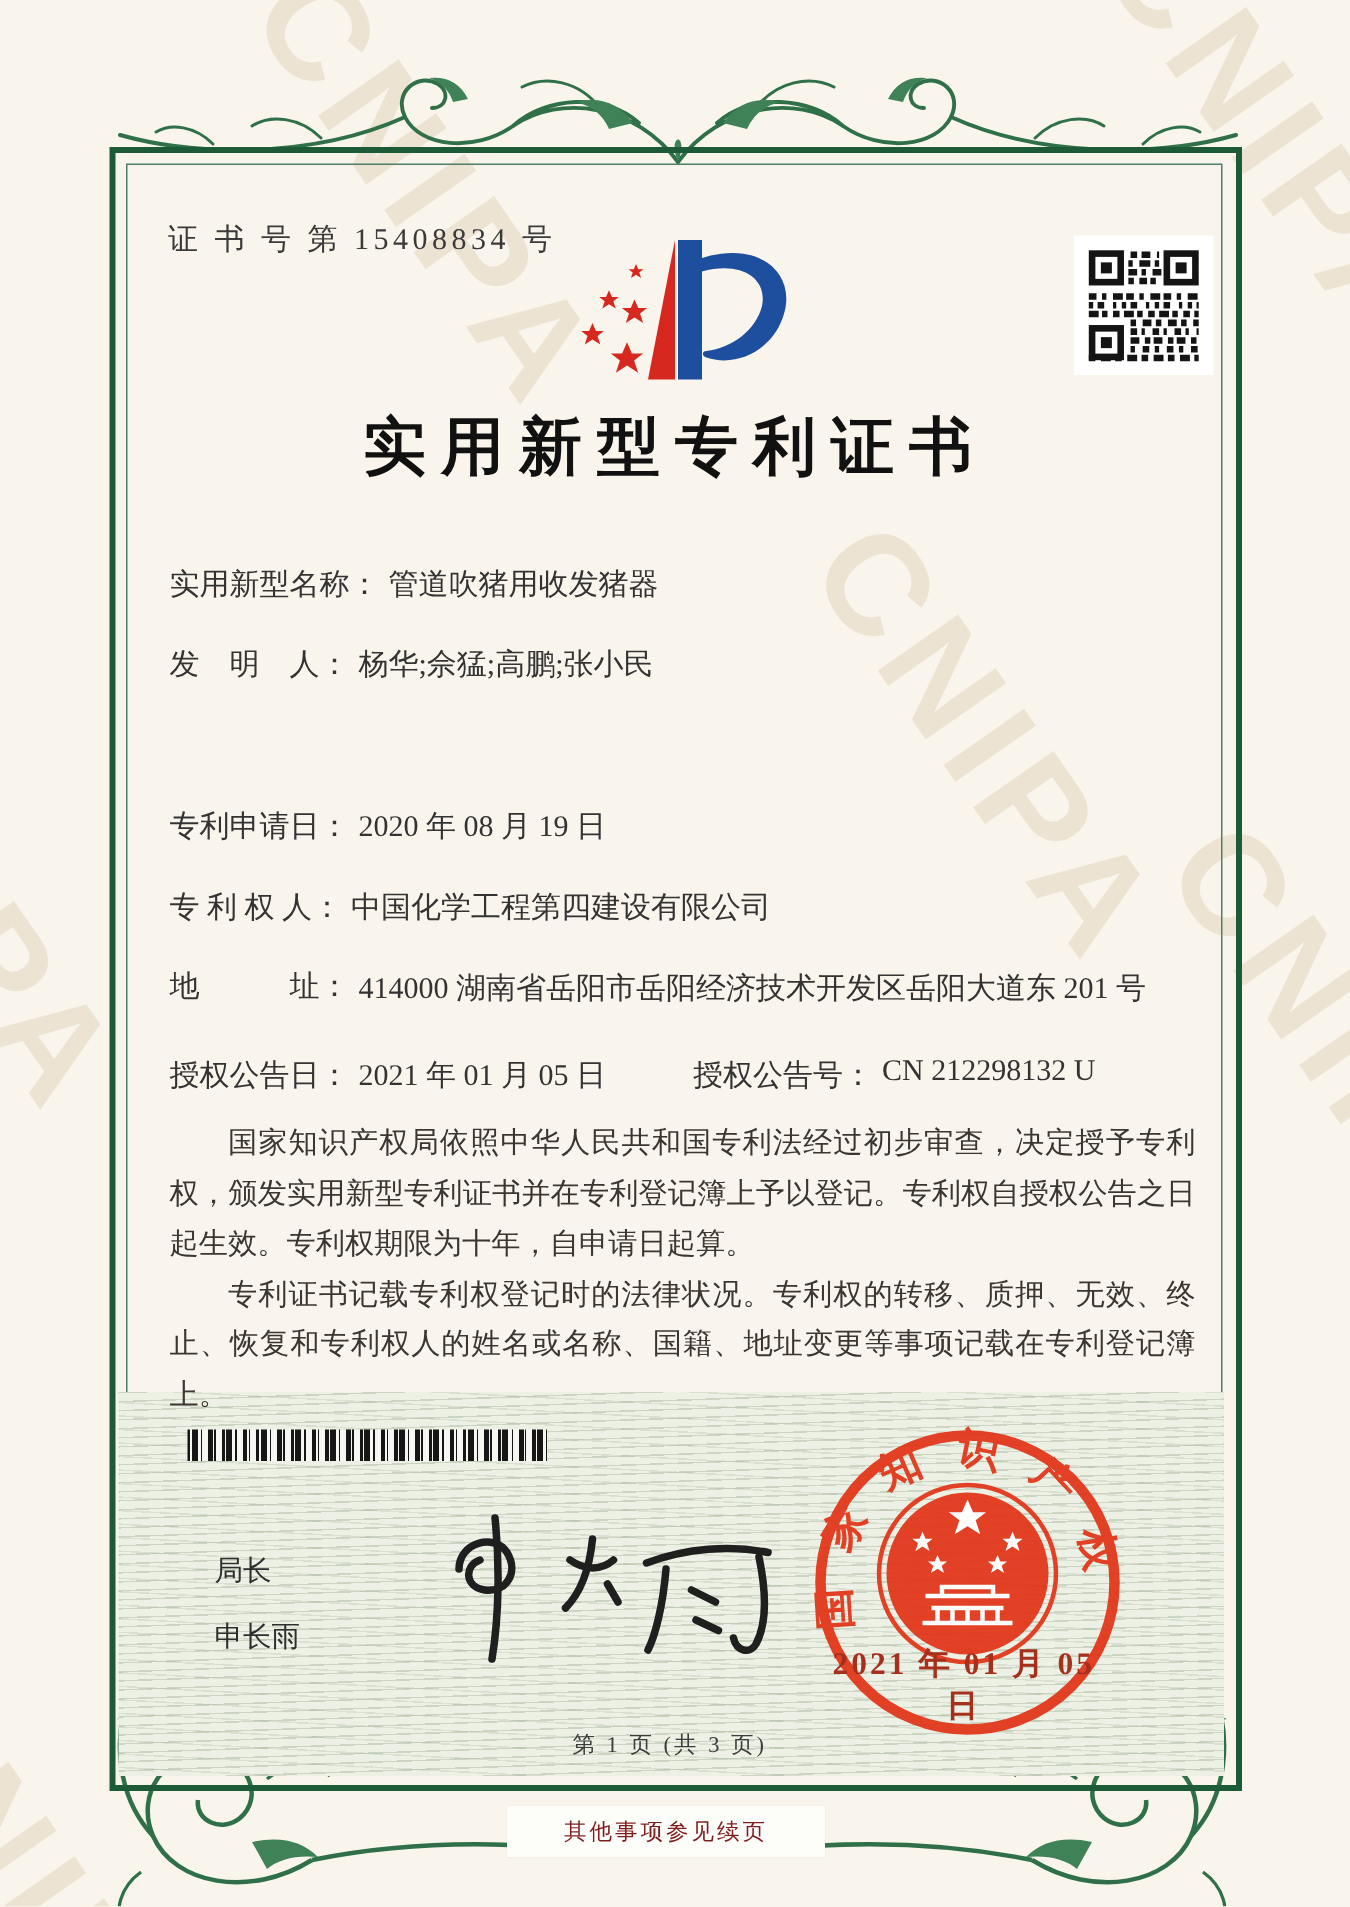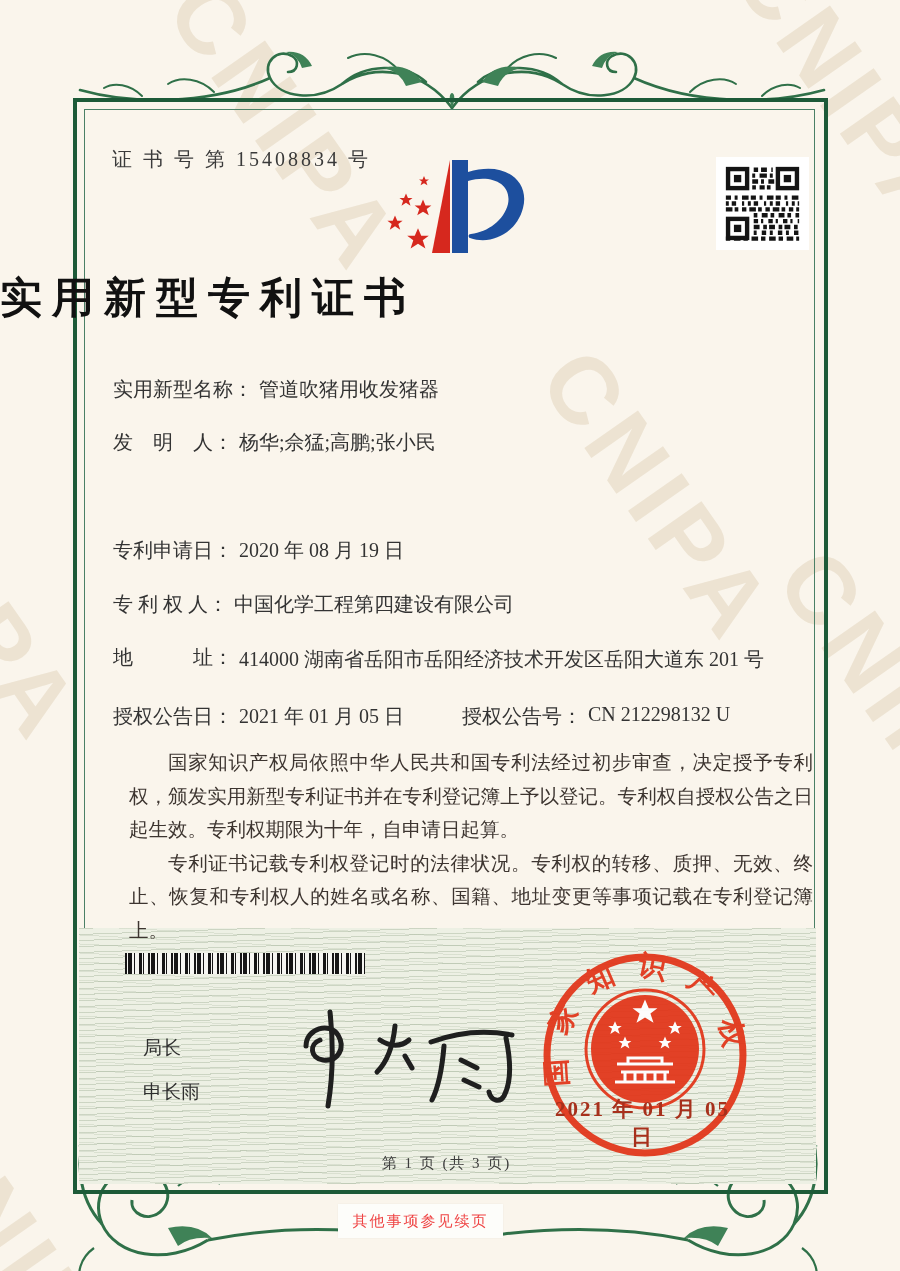--- a/index.html
+++ b/index.html
@@ -20,51 +20,51 @@
 
   
   .waves{position:absolute;left:79px;top:928px;width:737px;height:256px;
       background-color:#edf0e4;
       background-image:
         repeating-linear-gradient(178deg, rgba(150,168,140,.38) 0 1px, rgba(0,0,0,0) 1px 6px),
         repeating-linear-gradient(183deg, rgba(150,168,140,.22) 0 1px, rgba(0,0,0,0) 1px 9px);}
 
   .cert-no{position:absolute;left:112px;top:146px;font-size:20px;letter-spacing:3px;color:#3a3a3a;}
 
-  .title{position:absolute;left:0;right:0;top:270px;text-align:left;
+  .title{position:absolute;left:0;right:0;top:270px;text-align:center;
       font-size:42px;font-weight:bold;letter-spacing:10px;color:#111;}
 
   .row{position:absolute;left:113px;display:flex;font-size:20px;color:#333;}
   .row .lbl{white-space:pre;flex:none;}
   .row .val{margin-left:6px;}
   .addr-val{width:556px;line-height:1.55;}
   .pair2{margin-left:58px;display:flex;}
 
-  .paras{position:absolute;left:129px;top:746px;width:684px;font-size:19.5px;
+  .paras{position:absolute;left:113px;top:746px;width:684px;font-size:19.5px;
       line-height:1.72;color:#3d3530;text-align:justify;}
   .paras p{margin:0;text-indent:2em;}
 
   .barcode{position:absolute;left:125px;top:953px;width:240px;height:21px;
       background:repeating-linear-gradient(90deg,
         #161616 0 2px,#f6f6f2 2px 3px,#161616 3px 7px,#f6f6f2 7px 9px,
         #161616 9px 10px,#f6f6f2 10px 14px,#161616 14px 17px,#f6f6f2 17px 18px,
         #161616 18px 19px,#f6f6f2 19px 23px);}
 
   .signer{position:absolute;left:143px;top:1026px;font-size:19px;line-height:44px;color:#2e2e2e;}
   .sig-svg{position:absolute;left:268px;top:998px;}
 
   .seal-svg{position:absolute;left:528px;top:938px;}
   .seal-date{position:absolute;left:545px;top:1095px;width:195px;text-align:center;
       font-size:21px;letter-spacing:2px;color:#a7301c;font-weight:bold;z-index:5;}
 
   .page-info{position:absolute;left:73px;width:747px;top:1154px;text-align:center;
       font-size:15px;color:#3c3c3c;letter-spacing:2px;}
 
-  .cont-box{position:absolute;left:338px;top:1204px;width:165px;height:34px;background:#fdfdfa;
-      display:flex;align-items:center;justify-content:center;font-size:15px;color:#ef4444;
+  .cont-box{position:absolute;left:338px;top:1204px;width:212px;height:34px;background:#fdfdfa;
+      display:flex;align-items:center;justify-content:center;font-size:15px;color:#7f1d1d;
       letter-spacing:2px;box-shadow:0 0 2px rgba(0,0,0,.05);}
 
   .logo-svg{position:absolute;left:368px;top:156px;}
   .qr{position:absolute;left:716px;top:157px;width:93px;height:93px;background:#fff;
       padding:4px;box-sizing:border-box;}
   .orn-svg{position:absolute;left:0;top:0;pointer-events:none;}
 </style>
 </head>
 <body>
 

